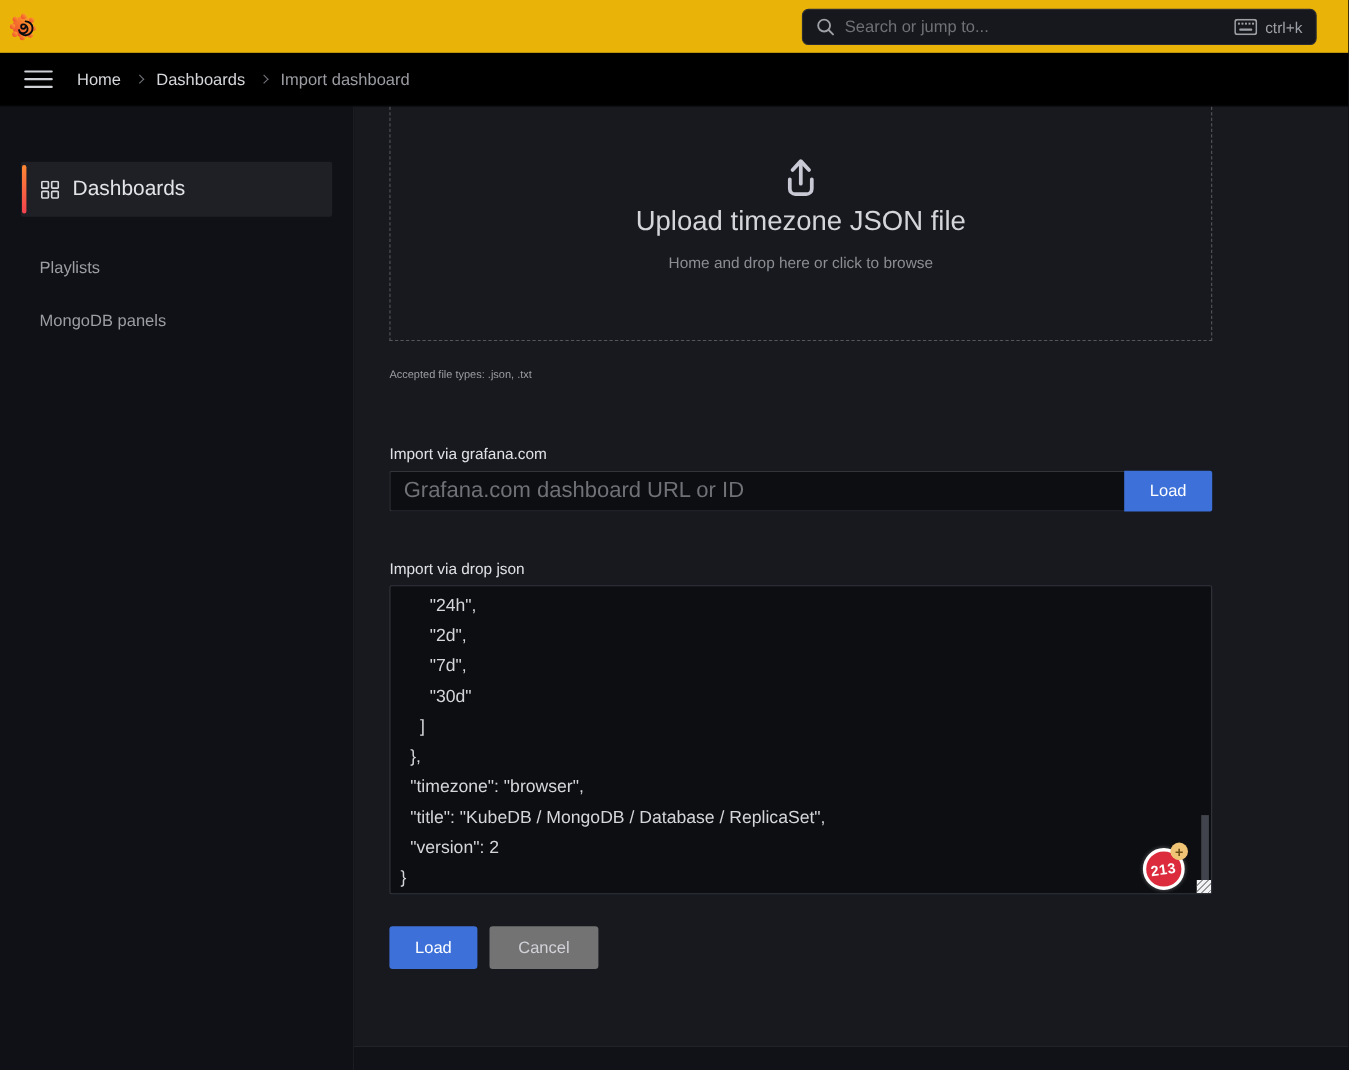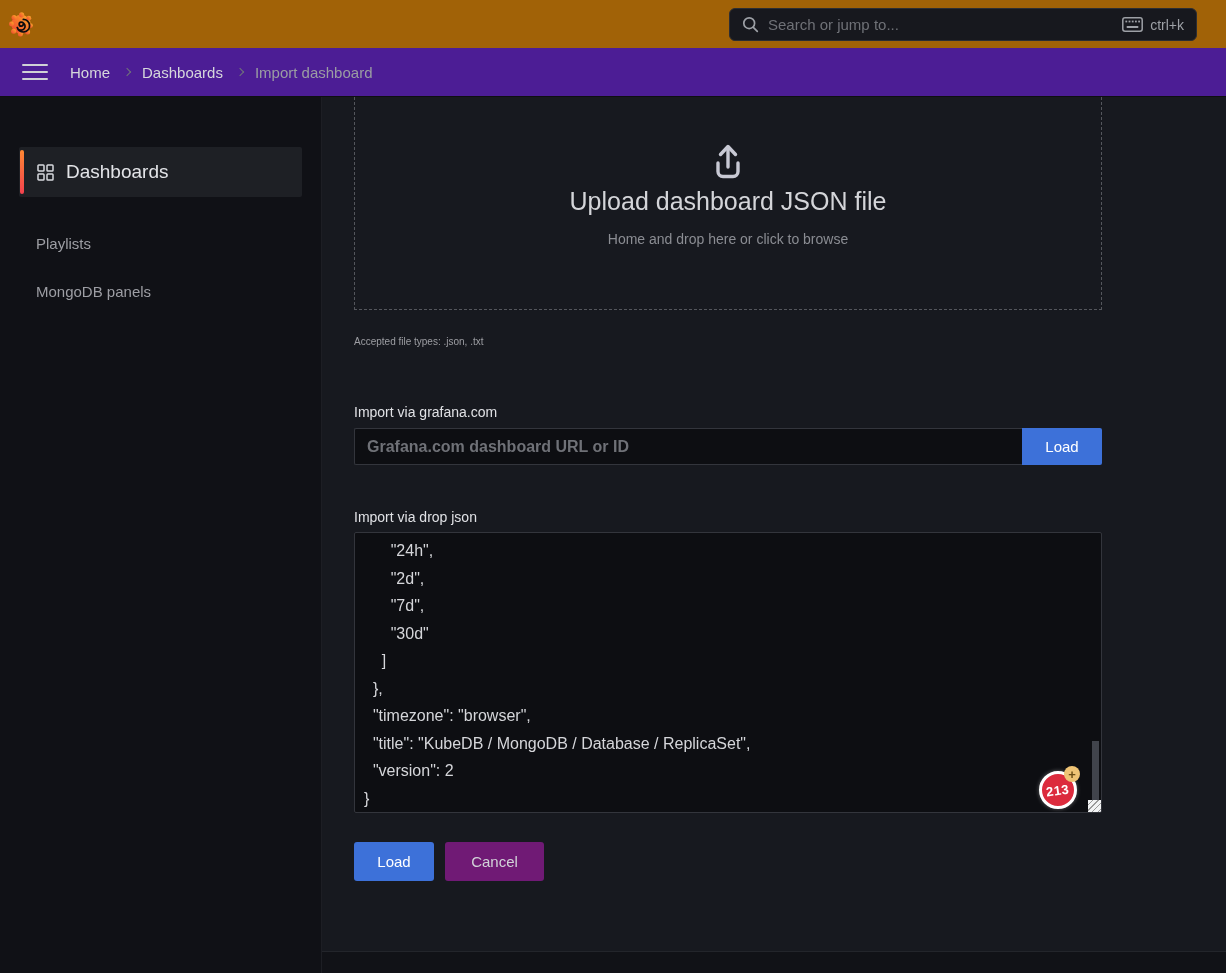--- a/index.html
+++ b/index.html
@@ -4,35 +4,35 @@
 <style>
   * { margin:0; padding:0; box-sizing:border-box; }
   html,body { background:#111217; }
   .page {
     width:1226px; height:973px; position:relative; overflow:hidden;
     font-family:"Liberation Sans", sans-serif; background:#111217;
     -webkit-font-smoothing:antialiased;
   }
   
   .topbar {
-    height:48px; background:#a16207; display:flex; align-items:center;
+    height:48px; background:#eab308; display:flex; align-items:center;
     position:relative; padding-left:6px;
   }
   .logo { width:30px; height:30px; display:flex; align-items:center; justify-content:center; }
   .searchbox {
     position:absolute; right:29px; top:8px; width:468px; height:33px;
     background:#17181e; border:1px solid #2c2d33; border-radius:6px;
     display:flex; align-items:center; padding:0 12px; cursor:text;
   }
   .searchbox .sicon { display:flex; margin-right:9px; }
   .search-ph { color:#6f7177; font-size:15px; flex:1; }
   .shortcut { display:flex; align-items:flex-start; gap:7px; color:#9da0a6; font-size:14px; }
   
   .crumbbar {
-    height:49px; background:#4c1d95; display:flex; align-items:center;
+    height:49px; background:#000000; display:flex; align-items:center;
     padding-left:22px; border-bottom:1px solid #0e0f12;
   }
   .hamburger { width:26px; display:flex; flex-direction:column; gap:4.5px; cursor:pointer; margin-right:22px; }
   .hamburger i { display:block; height:2.6px; background:#cfd1d6; border-radius:2px; }
   .crumbs { display:flex; align-items:center; font-size:15px; }
   .crumb { color:#d6d7db; cursor:pointer; }
   .crumb.current { color:#9b9da3; cursor:default; }
   .chev {
     width:6px; height:6px; border-top:1.6px solid #71747a; border-right:1.6px solid #71747a;
     transform:rotate(45deg); margin:0 12px 0 14px; display:inline-block;
@@ -66,22 +66,22 @@
   }
   .up-title { margin-top:6px; font-size:25px; color:#d4d5d9; }
   .up-sub { margin-top:15px; font-size:14px; color:#8b8d93; }
   .accepted { margin-top:26px; font-size:10px; color:#9d9ea3; }
   
   .field-label { margin-top:57px; font-size:14px; font-weight:500; color:#e0e1e5; }
   .field-label.pj { margin-top:44px; }
   .gcom-row { margin-top:8px; display:flex; height:37px; }
   .gcom-input {
     flex:1; background:#0d0e12; border:1px solid #33353c; border-right:none;
-    border-radius:2px 0 0 2px; color:#d8d9dd; font-size:16px; padding:0 12px;
-    font-family:"Liberation Sans", sans-serif; outline:none;font-weight:bold;
+    border-radius:2px 0 0 2px; color:#d8d9dd; font-size:20px; padding:0 12px;
+    font-family:"Liberation Sans", sans-serif; outline:none;
   }
   .gcom-input::placeholder { color:#6f7177; }
   .btn-load-top {
     width:80px; background:#3d71d9; color:#fff; font-size:15px; border:none;
     border-radius:0 2px 2px 0; cursor:pointer; font-family:"Liberation Sans", sans-serif;
   }
   
   .json-box {
     margin-top:7px; height:281px; background:#0d0e12; border:1px solid #33353c;
     border-radius:2px; position:relative; overflow:hidden; cursor:text;
@@ -106,21 +106,21 @@
     background:#efc475; color:#6b4e16; font-size:13px; font-weight:bold;
     display:flex; align-items:center; justify-content:center; line-height:1;
   }
   
   .actions { margin-top:29px; display:flex; gap:11px; }
   .btn-load {
     width:80px; height:39px; background:#3d71d9; color:#fff; font-size:15px; border:none;
     border-radius:3px; cursor:pointer; font-family:"Liberation Sans", sans-serif;
   }
   .btn-cancel {
-    width:99px; height:39px; background:#701a75; color:#d2d3d9; font-size:15px; border:none;
+    width:99px; height:39px; background:#737373; color:#d2d3d9; font-size:15px; border:none;
     border-radius:3px; cursor:pointer; font-family:"Liberation Sans", sans-serif;
   }
 </style>
 </head>
 <body>
 
 <div class="page">
 
   <div class="topbar">
     <div class="logo">
@@ -218,21 +218,21 @@
           <div class="dropzone">
             <span style="display:flex;">
               <svg width="44" height="40" viewBox="0 0 44 40">
                 <g fill="none" stroke="#c8c9d4" stroke-width="3.4" stroke-linecap="round" stroke-linejoin="round">
                   <path d="M12 22 v8.5 a5 5 0 0 0 5 5 h10 a5 5 0 0 0 5-5 V22"></path>
                   <path d="M22 26 V6.5"></path>
                   <path d="M14.5 13.5 L22 5.5 L29.5 13.5"></path>
                 </g>
               </svg>
             </span>
-            <div class="up-title">Upload dashboard JSON file</div>
+            <div class="up-title">Upload timezone JSON file</div>
             <div class="up-sub">Home and drop here or click to browse</div>
           </div>
 
           <div class="accepted">Accepted file types: .json, .txt</div>
 
           <div class="field-label">Import via grafana.com</div>
           <div class="gcom-row">
             <input class="gcom-input" type="text" placeholder="Grafana.com dashboard URL or ID" style="">
             <button class="btn-load-top">Load</button>
           </div>

